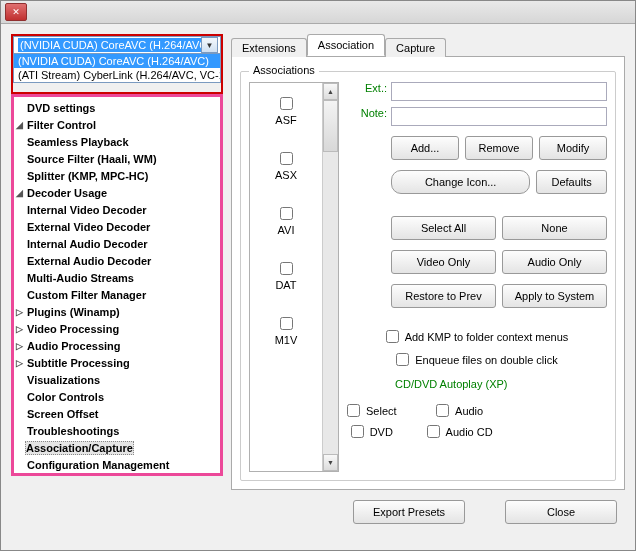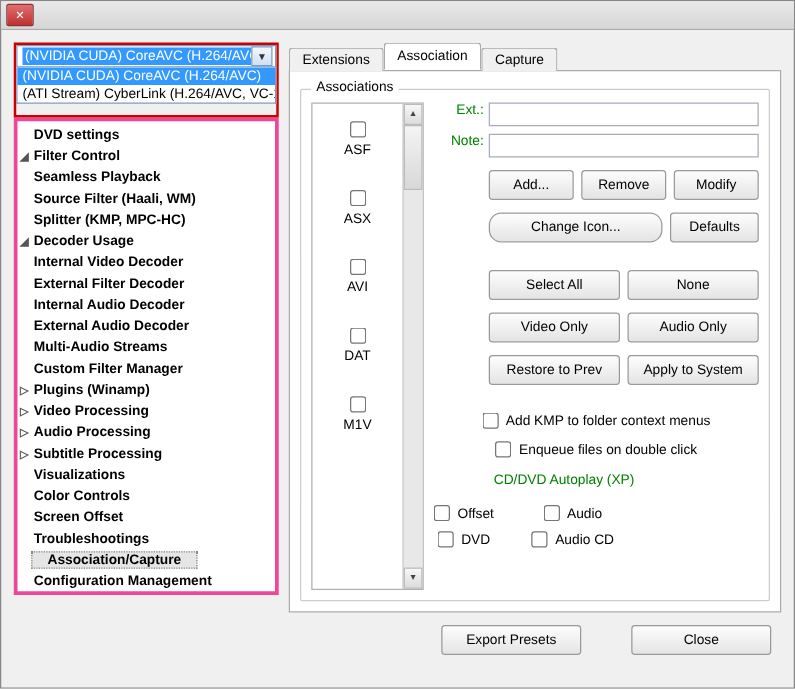--- a/index.html
+++ b/index.html
@@ -135,21 +135,21 @@
     text-align: center;
     color: #555;
     font-size: 9px;
   }
   .tree .lbl {
     padding: 0 2px;
   }
   .tree .lbl.sel {
     background: #e5e5e5;
     border: 1px dotted #888;
-    padding: 0 12px;
+    padding: 0 0;
   }
   .ind1 { padding-left: 16px; }
   .ind2 { padding-left: 32px; }
   .ind3 { padding-left: 48px; }
   .right-col {
     flex: 1;
     display: flex;
     flex-direction: column;
   }
   .tabs {
@@ -386,21 +386,21 @@
             <div class="node ind2">
               <span class="tw">◢</span>
               <span class="lbl">Decoder Usage</span>
             </div>
             <div class="node ind3">
               <span class="tw"></span>
               <span class="lbl">Internal Video Decoder</span>
             </div>
             <div class="node ind3">
               <span class="tw"></span>
-              <span class="lbl">External Filter Decoder</span>
+              <span class="lbl">External Video Decoder</span>
             </div>
             <div class="node ind3">
               <span class="tw"></span>
               <span class="lbl">Internal Audio Decoder</span>
             </div>
             <div class="node ind3">
               <span class="tw"></span>
               <span class="lbl">External Audio Decoder</span>
             </div>
             <div class="node ind2">
@@ -536,21 +536,21 @@
                 <div class="chkline">
                   <input type="checkbox" style="">
                   <span>Enqueue files on double click</span>
                 </div>
 
                 <div class="sect-label">CD/DVD Autoplay (XP)</div>
                 <div class="chk2col">
                   <div class="col">
                     <div class="chkline">
                       <input type="checkbox" style="">
-                      <span>Offset</span>
+                      <span>Select</span>
                     </div>
                     <div class="chkline">
                       <input type="checkbox" style="">
                       <span>DVD</span>
                     </div>
                   </div>
                   <div class="col">
                     <div class="chkline">
                       <input type="checkbox" style="">
                       <span>Audio</span>

